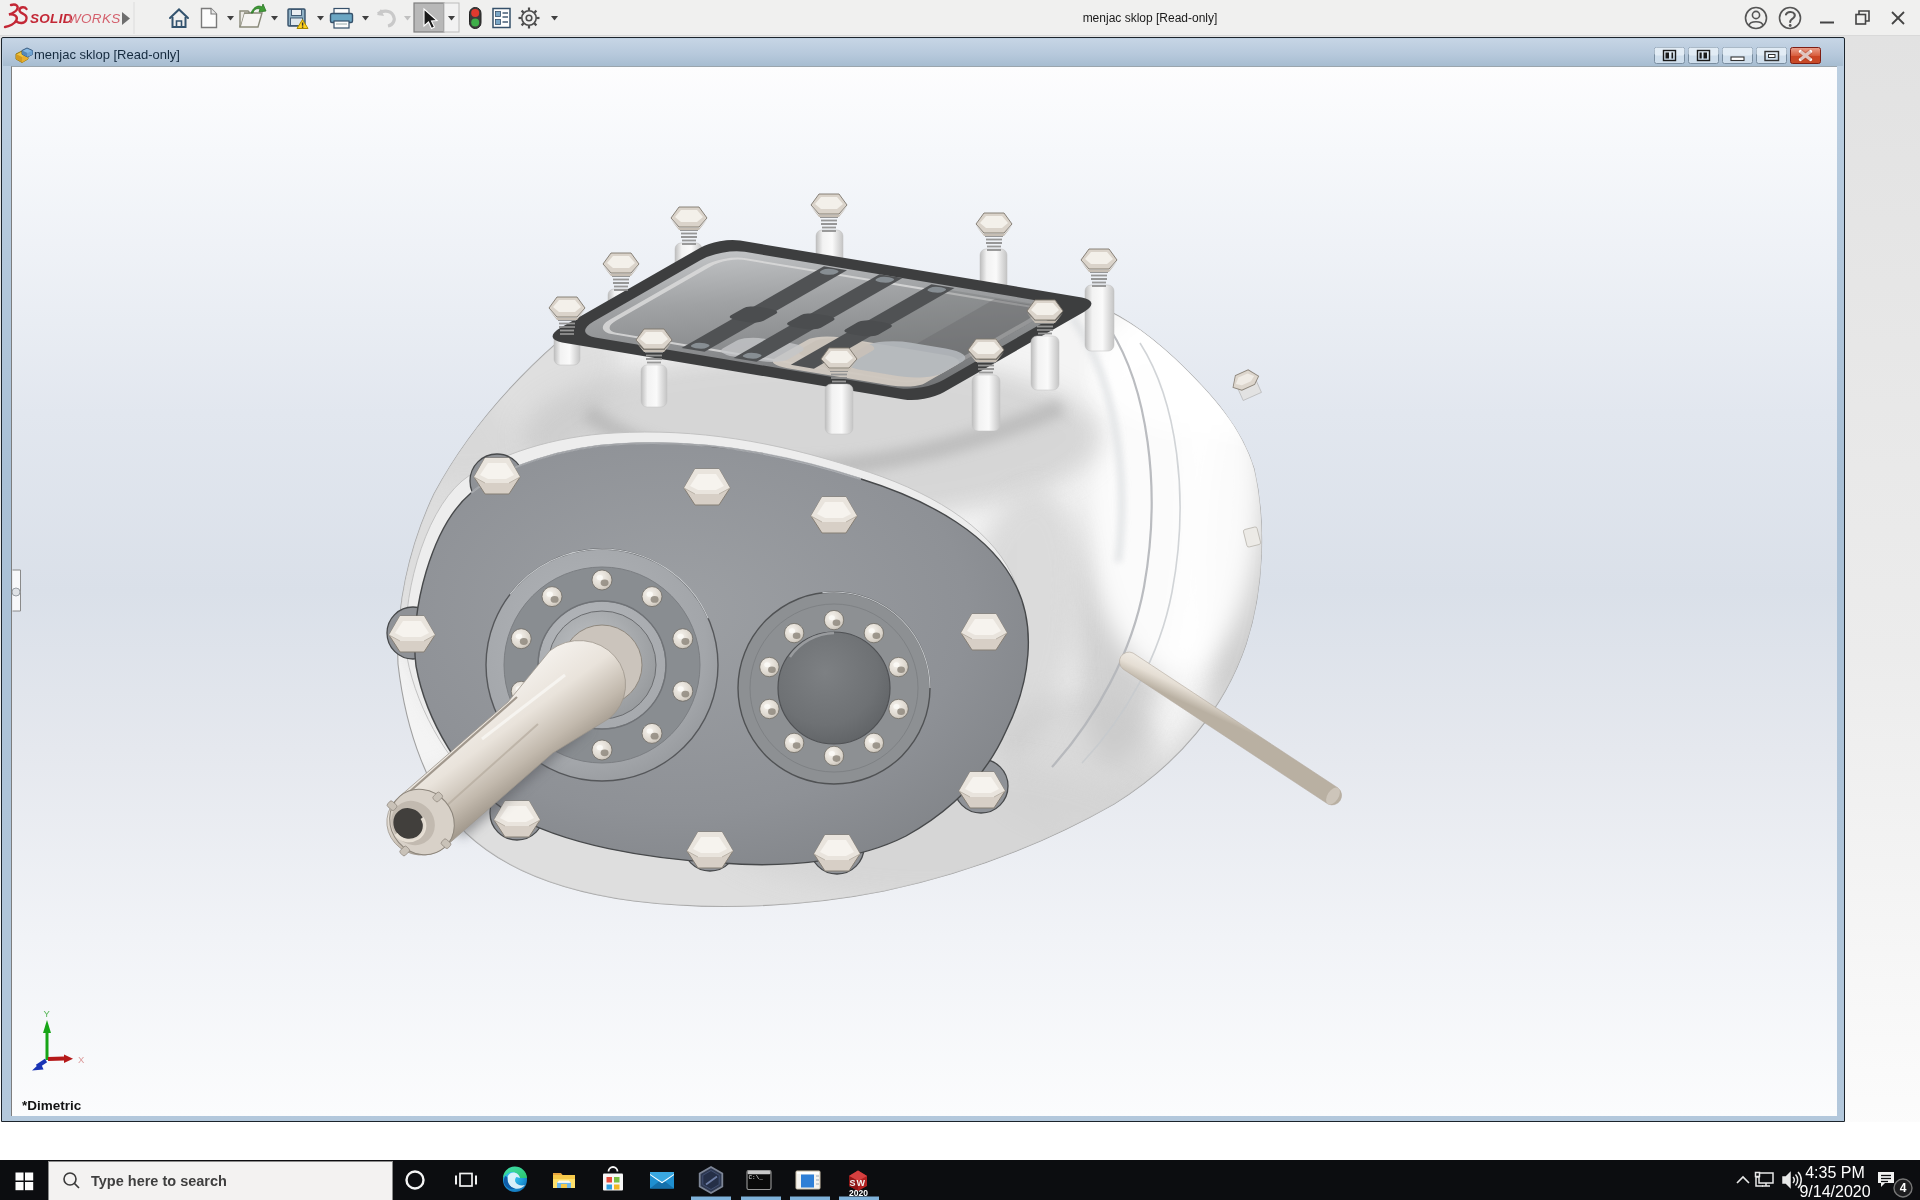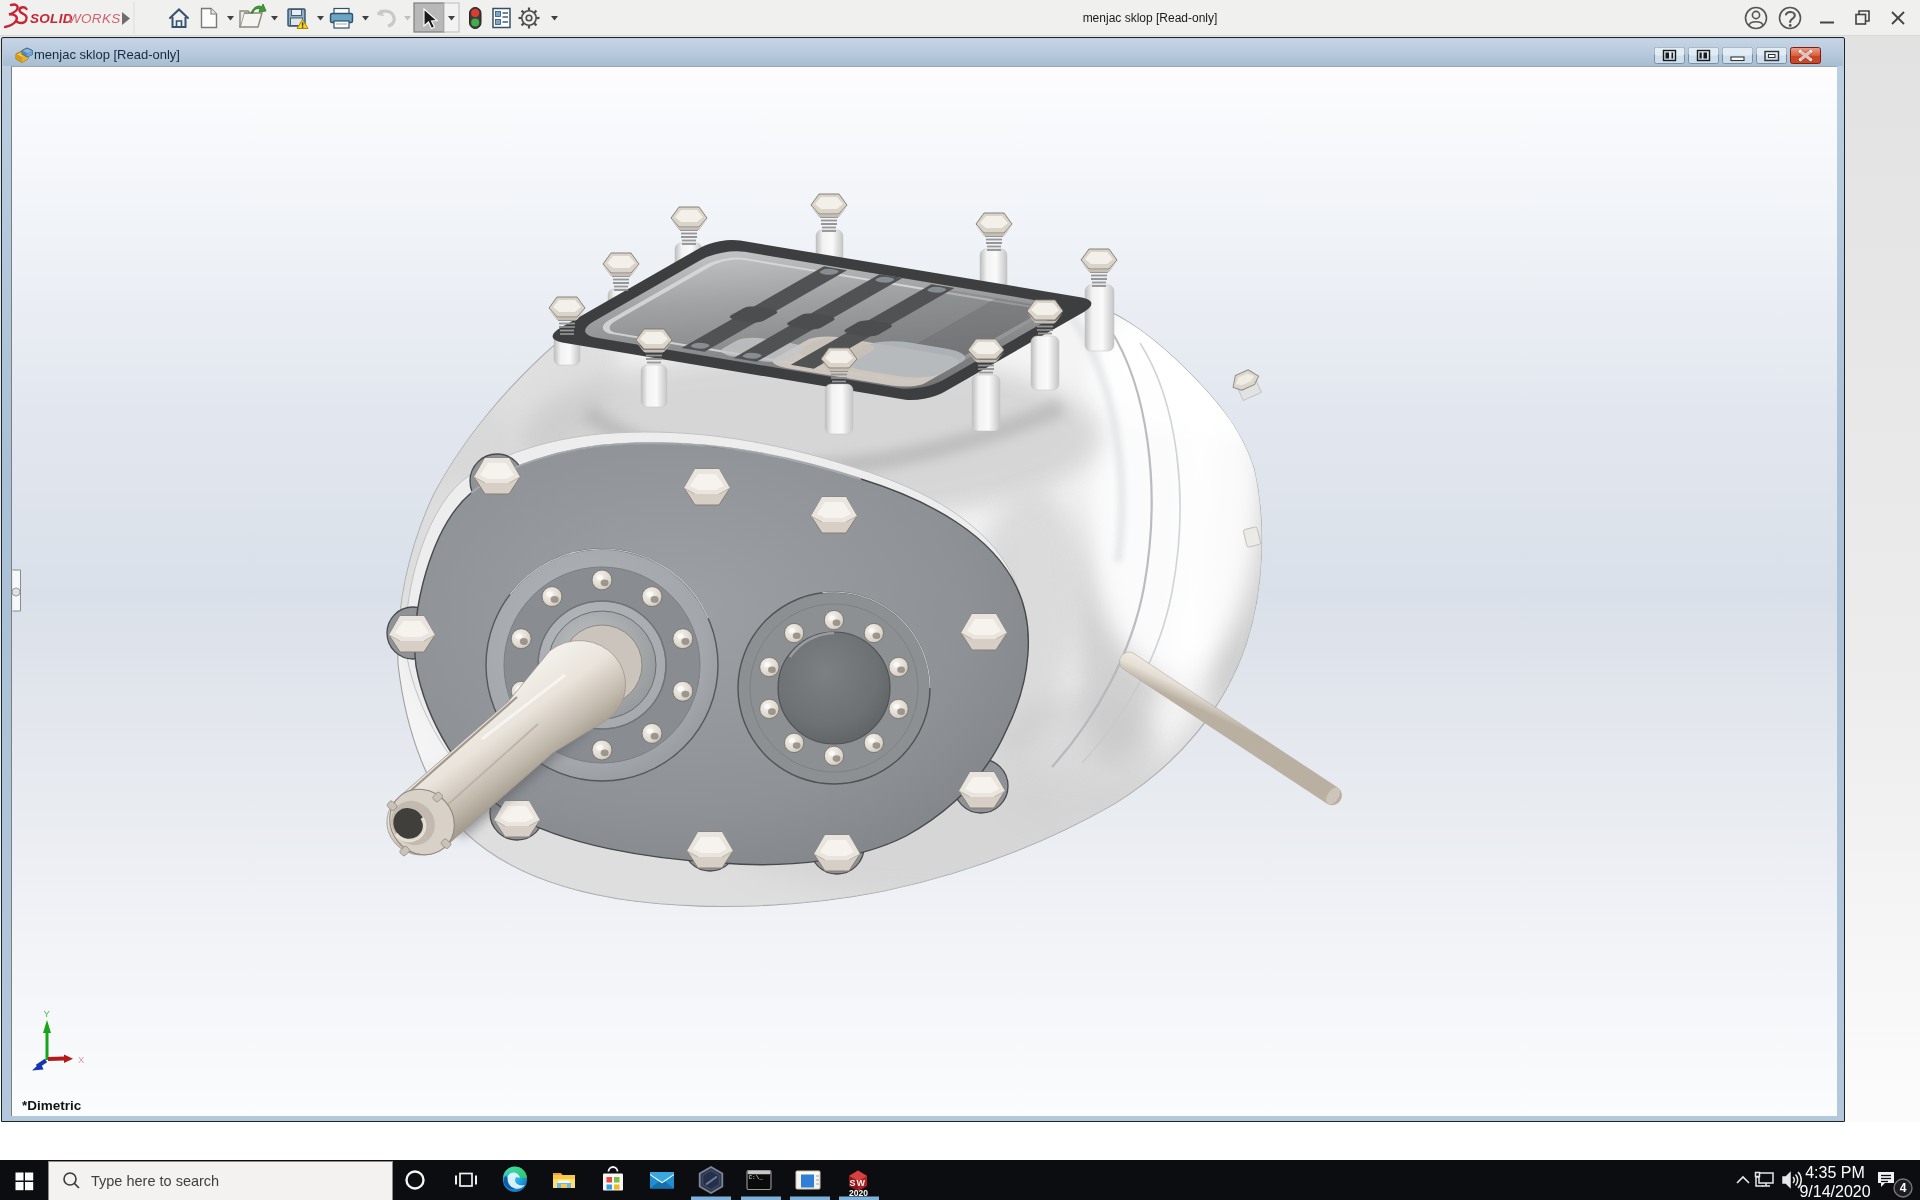--- a/index.html
+++ b/index.html
@@ -7,21 +7,21 @@
 #topbar{position:absolute;left:0;top:0;width:1920px;height:36px;background:#f0f0ef;border-bottom:1px solid #d9d9d9;}
 #apptitle{position:absolute;left:380px;width:1540px;text-align:center;font-size:12px;color:#1a1a1a;top:11px;}
 #mdibg{position:absolute;left:0;top:36px;width:1920px;height:1124px;background:linear-gradient(180deg,#e2e2e2 0%,#ececec 55%,#fdfdfd 100%);}
 #below{position:absolute;left:0;top:1122px;width:1920px;height:38px;background:#ffffff;}
 #win{position:absolute;left:1px;top:37px;width:1844px;height:1085px;background:linear-gradient(180deg,#bdd0e2,#a9c0d6 40%,#b3c8dc);border:1px solid #1c242c;border-radius:2px 2px 0 0;}
 #wtitle{position:absolute;left:1px;top:1px;right:1px;height:27px;background:linear-gradient(180deg,#c6d5e5 0%,#b7c9dc 55%,#a7bdd1 100%);border-radius:2px 2px 0 0;}
 #wtitle .txt{position:absolute;left:31px;top:8px;font-size:13px;color:#152a3e;}
 #client{position:absolute;left:9px;top:28px;width:1826px;height:1050px;background:#fff;border-left:1px solid #7d7d7d;border-top:1px solid #9aa5ad;}
 #taskbar{position:absolute;left:0;top:1160px;width:1920px;height:40px;background:#0c0d10;}
 #search{position:absolute;left:48px;top:1161px;width:345px;height:39px;background:#f3f2f1;border:1px solid #8a8a8a;border-bottom:none;}
-#search span{position:absolute;left:42px;top:11px;font-size:14.5px;color:#3f3f3f;}
+#search span{position:absolute;left:42px;top:11px;font-size:14.5px;color:#3f3f3f;font-weight:bold;}
 .ttxt{position:absolute;color:#fff;font-size:16px;width:110px;text-align:center;-webkit-font-smoothing:antialiased;will-change:transform;}
 </style>
 </head>
 <body>
 <div id="topbar">
   <svg width="600" height="36" style="position:absolute;left:0;top:0;will-change:transform">
 
     <g fill="none" stroke="#c32735" stroke-width="2.4" stroke-linecap="round">
       <path d="M11,5 C16,3.5 19,6 17,9.5 C15.5,12 12,13.5 9,14.5 C14,14 18,16 16.5,20 C15,24 9,26.5 5,27"></path>
       <path d="M26.5,9 C25,6.5 20.5,6.5 19.5,9.5 C18.7,12 21.5,13 23.5,14 C26,15.2 27.5,17.5 26,20.5 C24.3,23.8 19,23.5 16.5,21.5"></path>

